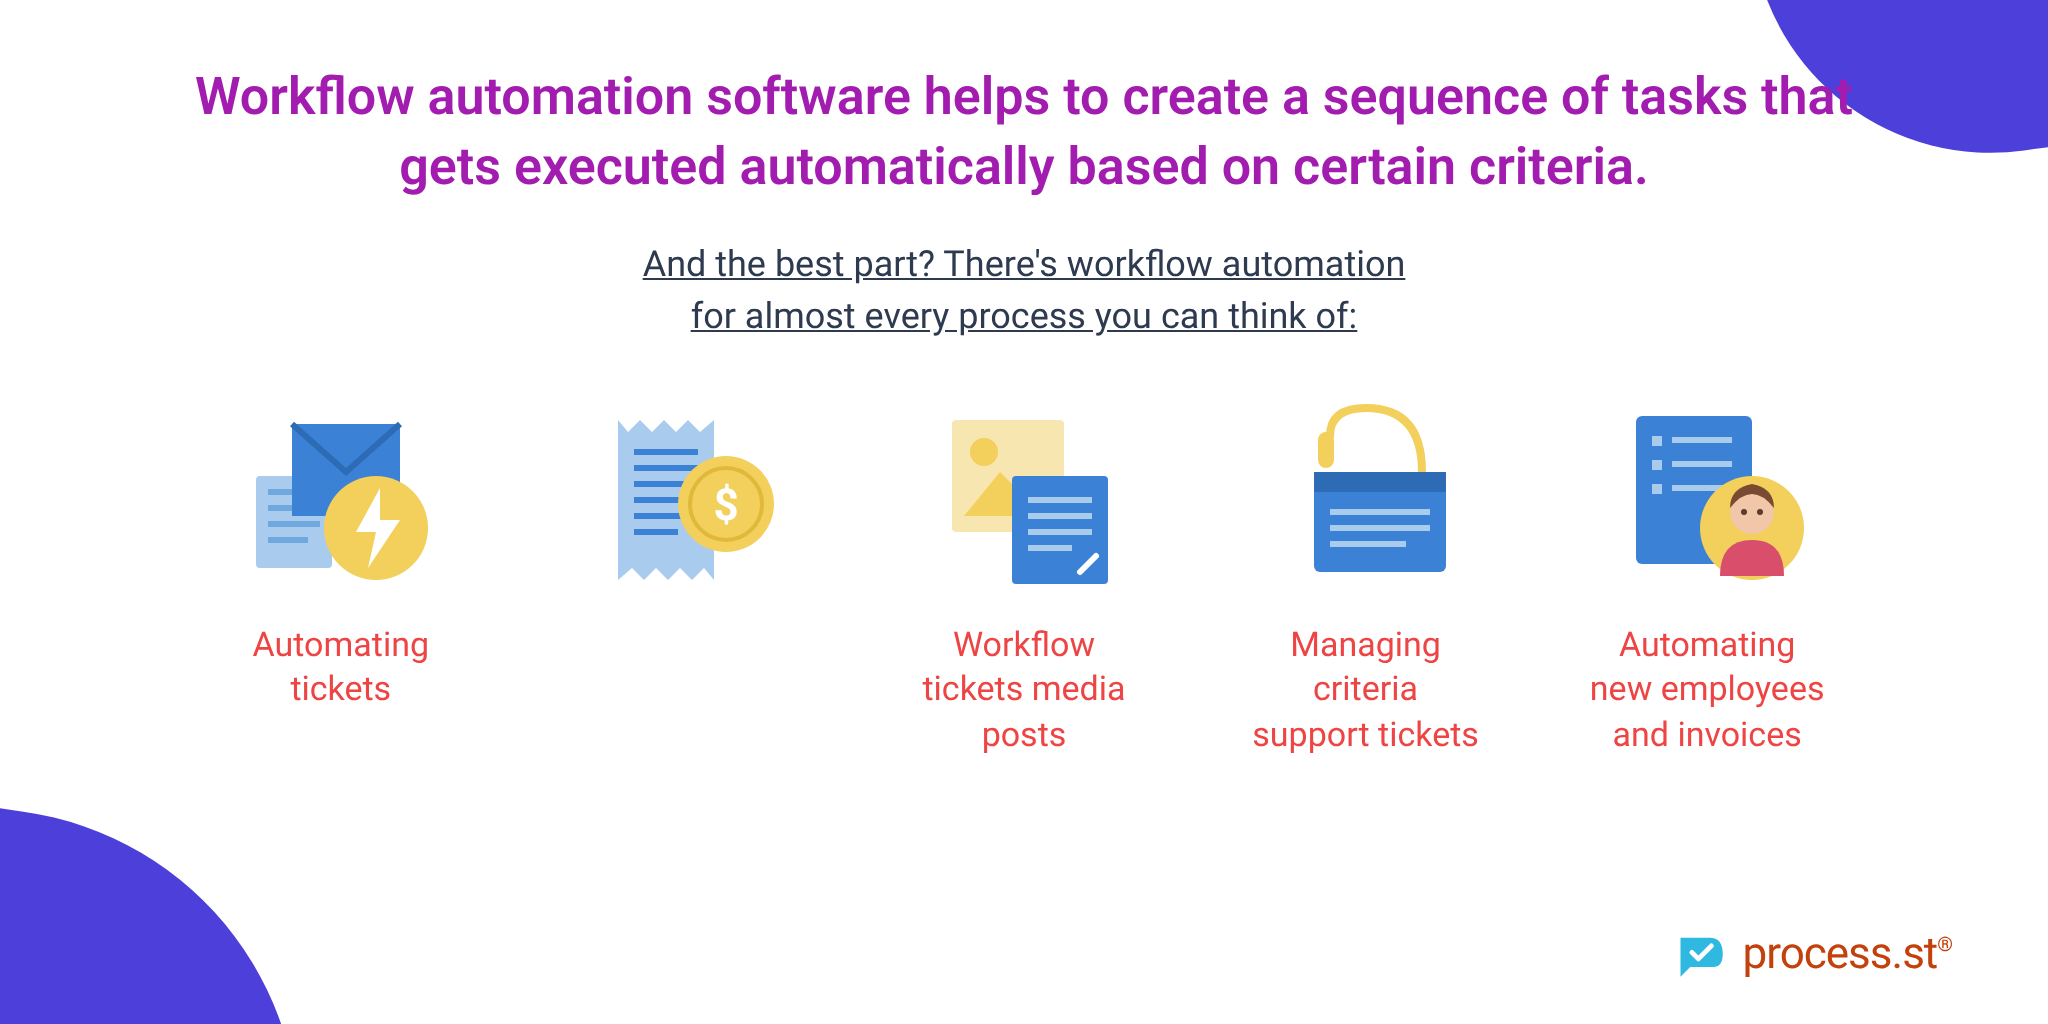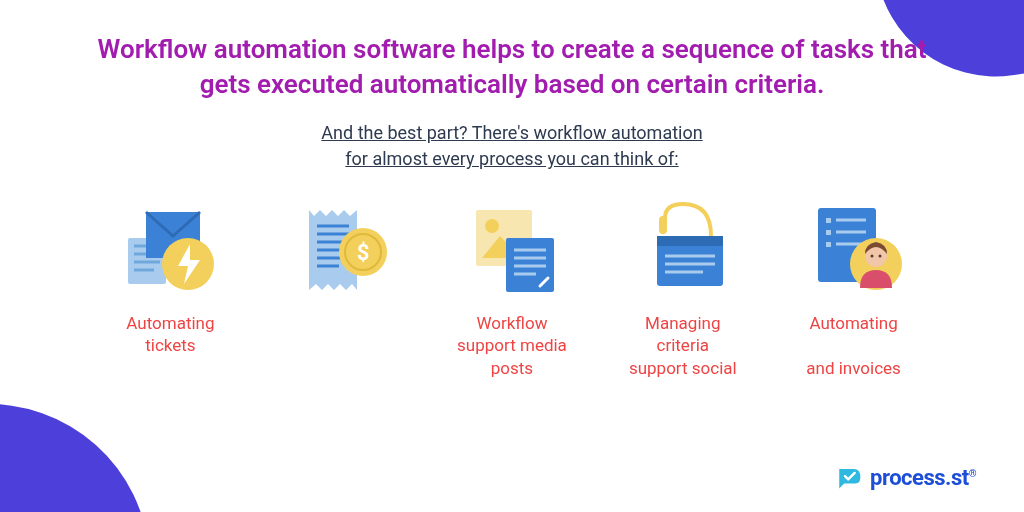--- a/index.html
+++ b/index.html
@@ -16,21 +16,21 @@
   h1 { font-size: 26px; font-weight: 600; color: #a21caf; line-height: 1.35; margin-bottom: 18px; }
   .sub { font-size: 18px; color: #2e3a4f; line-height: 1.45; margin-bottom: 24px; text-decoration: underline; }
 
   .row { display: flex; justify-content: space-between; gap: 10px; padding: 0 10px; }
   .card { flex: 1; display: flex; flex-direction: column; align-items: center; }
   .iconbox { width: 120px; height: 110px; display: flex; align-items: center; justify-content: center; }
   .label { font-size: 17px; color: #ef4444; line-height: 1.3; margin-top: 6px; max-width: 160px; }
 
   .logo { position: absolute; right: 48px; bottom: 22px; display: flex; align-items: center; gap: 8px; }
   .logo-mark { width: 26px; height: 26px; }
-  .logo-text { font-size: 22px; font-weight: 700; color: #1d4ed8; letter-spacing: -0.5px; }
+  .logo-text { font-size: 22px; font-weight: 400; color: #c2410c; letter-spacing: -0.5px; }
   .logo-text sup { font-size: 10px; vertical-align: super; }
 </style>
 </head>
 <body>
 
 <div class="blob blob-tr"></div>
 <div class="blob blob-bl"></div>
 
 <div class="content">
   <h1>Workflow automation software helps to create a sequence of tasks that gets executed automatically based on certain criteria.</h1>
@@ -87,42 +87,42 @@
           <rect x="54" y="42" width="48" height="54" rx="2" fill="#3b82d6"></rect>
           <line x1="62" y1="54" x2="94" y2="54" stroke="#a9ccee" stroke-width="3"></line>
           <line x1="62" y1="62" x2="94" y2="62" stroke="#a9ccee" stroke-width="3"></line>
           <line x1="62" y1="70" x2="94" y2="70" stroke="#a9ccee" stroke-width="3"></line>
           <line x1="62" y1="78" x2="84" y2="78" stroke="#a9ccee" stroke-width="3"></line>
           <line x1="88" y1="90" x2="96" y2="82" stroke="#ffffff" stroke-width="3" stroke-linecap="round"></line>
         </svg>
       </div>
       <div class="label">
         <span>Workflow</span><br>
-        <span>support media</span><br>
+        <span>tickets media</span><br>
         <span>posts</span>
       </div>
     </div>
 
     <div class="card">
       <div class="iconbox">
         <svg viewBox="0 0 120 110" width="120" height="110">
           <path d="M42 22 Q42 8 60 8 Q88 8 88 40 L88 64" fill="none" stroke="#f3cf5b" stroke-width="4" stroke-linecap="round"></path>
           <rect x="36" y="20" width="8" height="18" rx="4" fill="#f3cf5b"></rect>
           <circle cx="88" cy="70" r="6" fill="#f3cf5b"></circle>
           <rect x="34" y="40" width="66" height="50" rx="3" fill="#3b82d6"></rect>
           <rect x="34" y="40" width="66" height="10" fill="#2d6bb5"></rect>
           <line x1="42" y1="60" x2="92" y2="60" stroke="#a9ccee" stroke-width="3"></line>
           <line x1="42" y1="68" x2="92" y2="68" stroke="#a9ccee" stroke-width="3"></line>
           <line x1="42" y1="76" x2="80" y2="76" stroke="#a9ccee" stroke-width="3"></line>
         </svg>
       </div>
       <div class="label">
         <span>Managing</span><br>
         <span>criteria</span><br>
-        <span>support social</span>
+        <span>support tickets</span>
       </div>
     </div>
 
     <div class="card">
       <div class="iconbox">
         <svg viewBox="0 0 120 110" width="120" height="110">
           <rect x="24" y="12" width="58" height="74" rx="3" fill="#3b82d6"></rect>
           <rect x="32" y="22" width="5" height="5" fill="#a9ccee"></rect>
           <line x1="42" y1="24" x2="72" y2="24" stroke="#a9ccee" stroke-width="3"></line>
           <rect x="32" y="34" width="5" height="5" fill="#a9ccee"></rect>
@@ -133,21 +133,21 @@
           <circle cx="82" cy="60" r="11" fill="#f2c6a8"></circle>
           <path d="M71 58 Q82 44 93 58 Q93 48 82 46 Q71 48 71 58" fill="#7a4a33"></path>
           <circle cx="78" cy="60" r="1.5" fill="#5a3a2a"></circle>
           <circle cx="86" cy="60" r="1.5" fill="#5a3a2a"></circle>
           <path d="M79 66 Q82 68 85 66" fill="none" stroke="#a86&gt;a4f" stroke-width="1"></path>
           <path d="M66 92 Q66 74 82 74 Q98 74 98 92 Z" fill="#d94f6b"></path>
         </svg>
       </div>
       <div class="label">
         <span>Automating</span><br>
-        <br>
+        <span>new employees</span><br>
         <span>and invoices</span>
       </div>
     </div>
 
   </div>
 </div>
 
 <div class="logo">
   <svg class="logo-mark" viewBox="0 0 32 32">
     <path d="M4 6 L4 30 L10 24 L24 24 Q30 24 30 16 Q30 6 22 6 Z" fill="#2fb9e0"></path>

